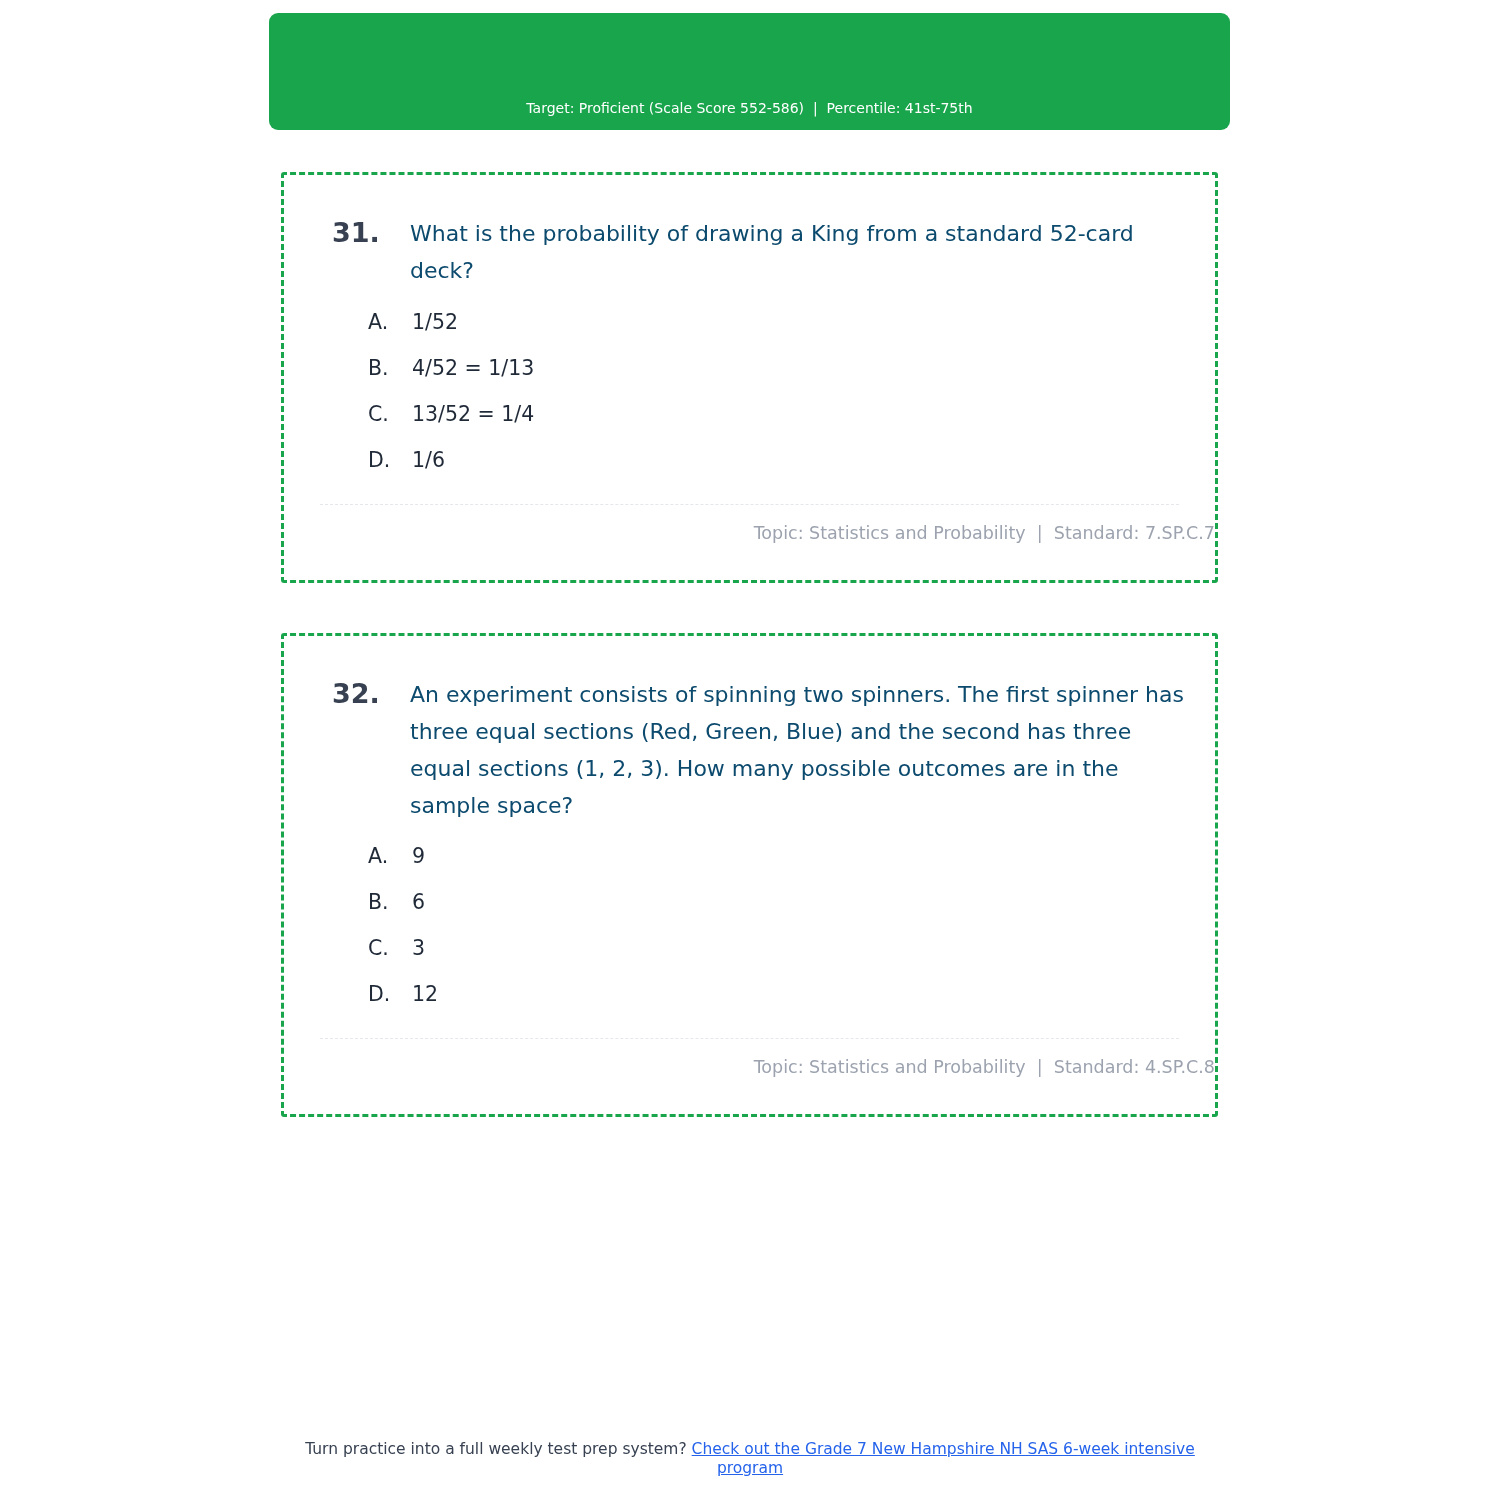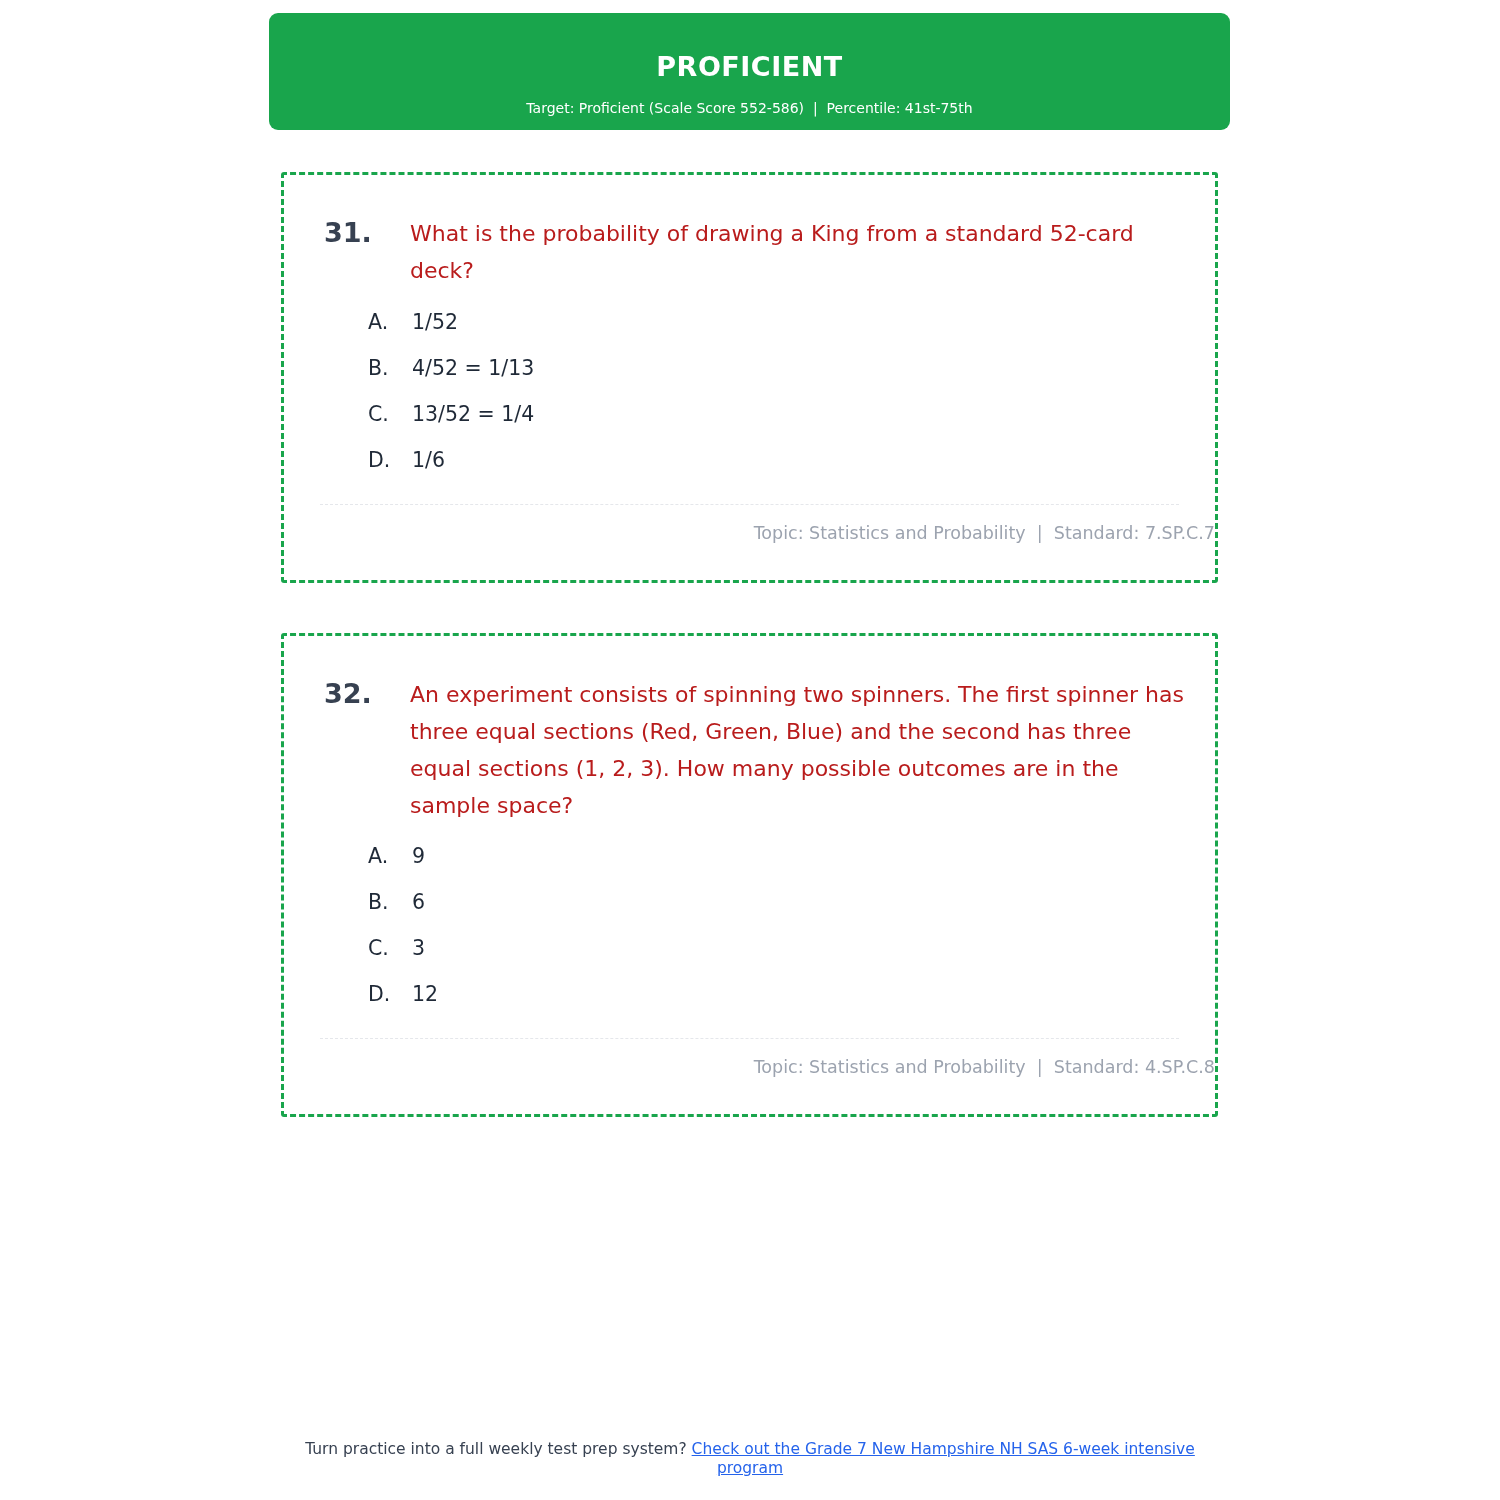--- a/index.html
+++ b/index.html
@@ -49,33 +49,33 @@
       width: 937px;
       box-sizing: border-box;
       border: 3px dashed #19a54c;
       border-radius: 3px;
       background: #ffffff;
     }
     #card-31 { top: 172px; height: 411px; }
     #card-32 { top: 633px; height: 484px; }
     .q-num {
       position: absolute;
-      left: 40px;
+      left: 48px;
       font-size: 27px;
       font-weight: bold;
       color: #374151;
       line-height: 36px;
     }
     .q-text {
       position: absolute;
       left: 126px;
       width: 780px;
       font-size: 22px;
       line-height: 37px;
-      color: #b91c1c;
+      color: #0c4a6e;
     }
     .options {
       position: absolute;
       left: 84px;
       margin: 0;
       padding: 0;
       list-style: none;
     }
     .option {
       height: 46px;
@@ -118,21 +118,20 @@
     .footer a {
       color: #2563eb;
       font-weight: normal;
       text-decoration: underline;
     }
   </style>
 </head>
 <body>
 
 <div class="banner">
-  <div class="banner-title">PROFICIENT</div>
   <div class="banner-sub">Target: Proficient (Scale Score 552-586)  |  Percentile: 41st-75th</div>
 </div>
 
 <div class="card" id="card-31">
   <div class="q-num" style="top:40px;">31.</div>
   <div class="q-text" style="top:40px;">What is the probability of drawing a King from a standard 52-card deck?</div>
   <ul class="options" style="top:124px;">
     <li class="option">
       <span class="opt-letter">A.</span>
       <span>1/52</span>

